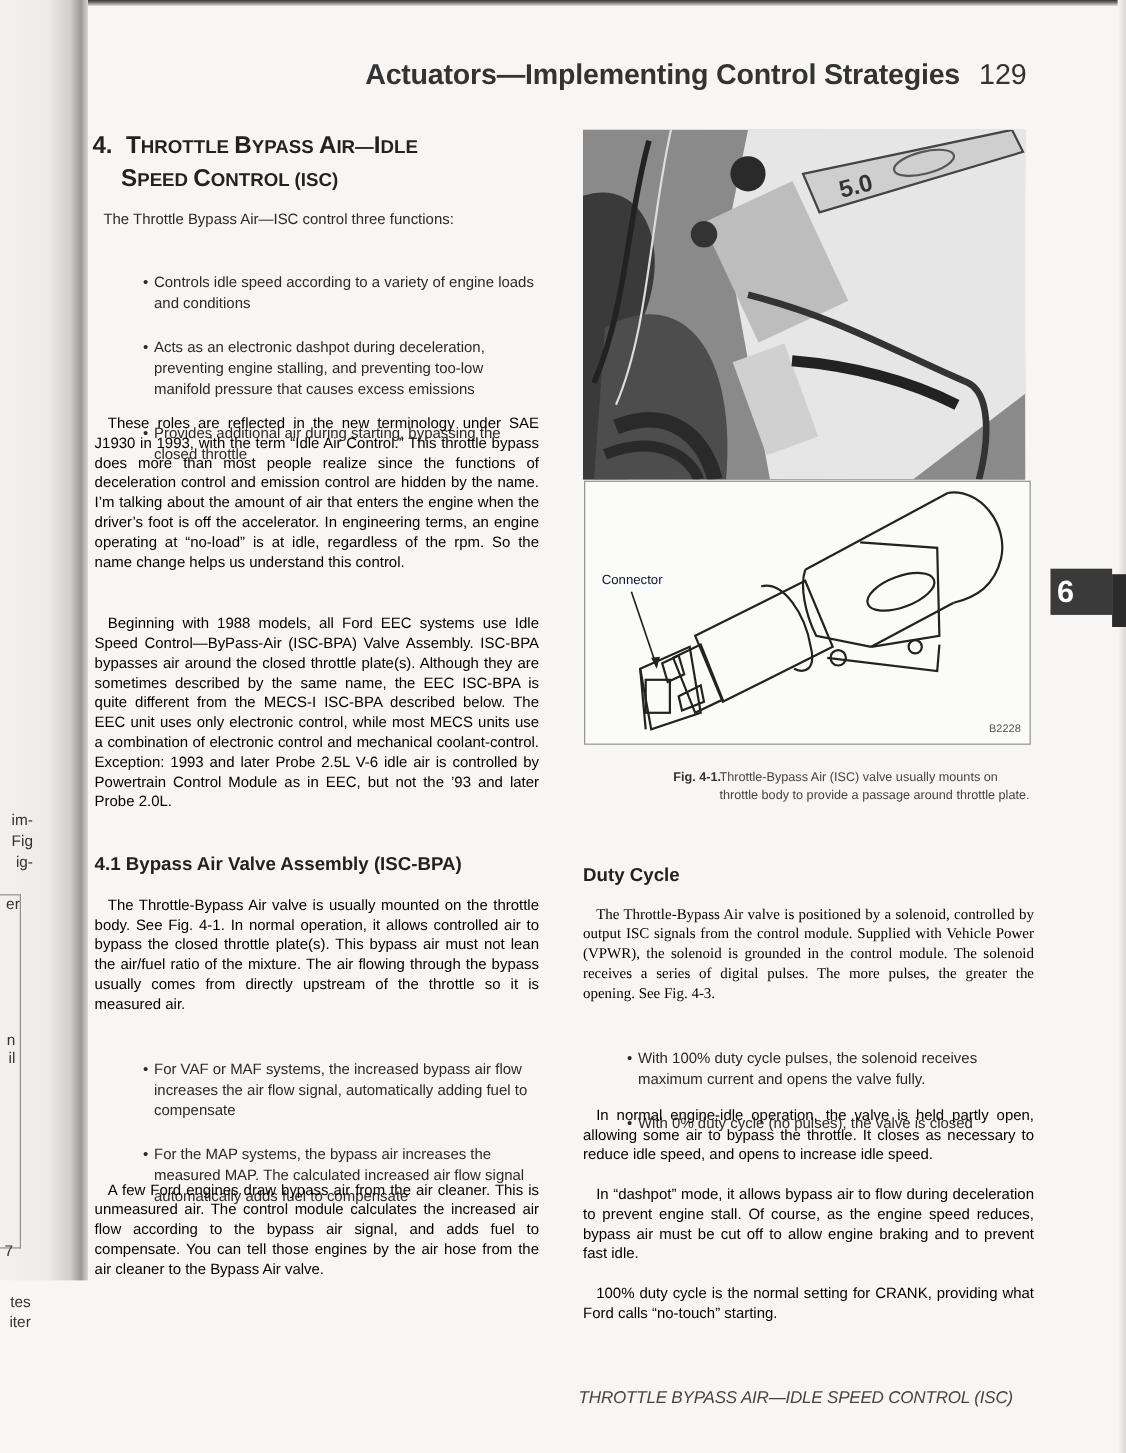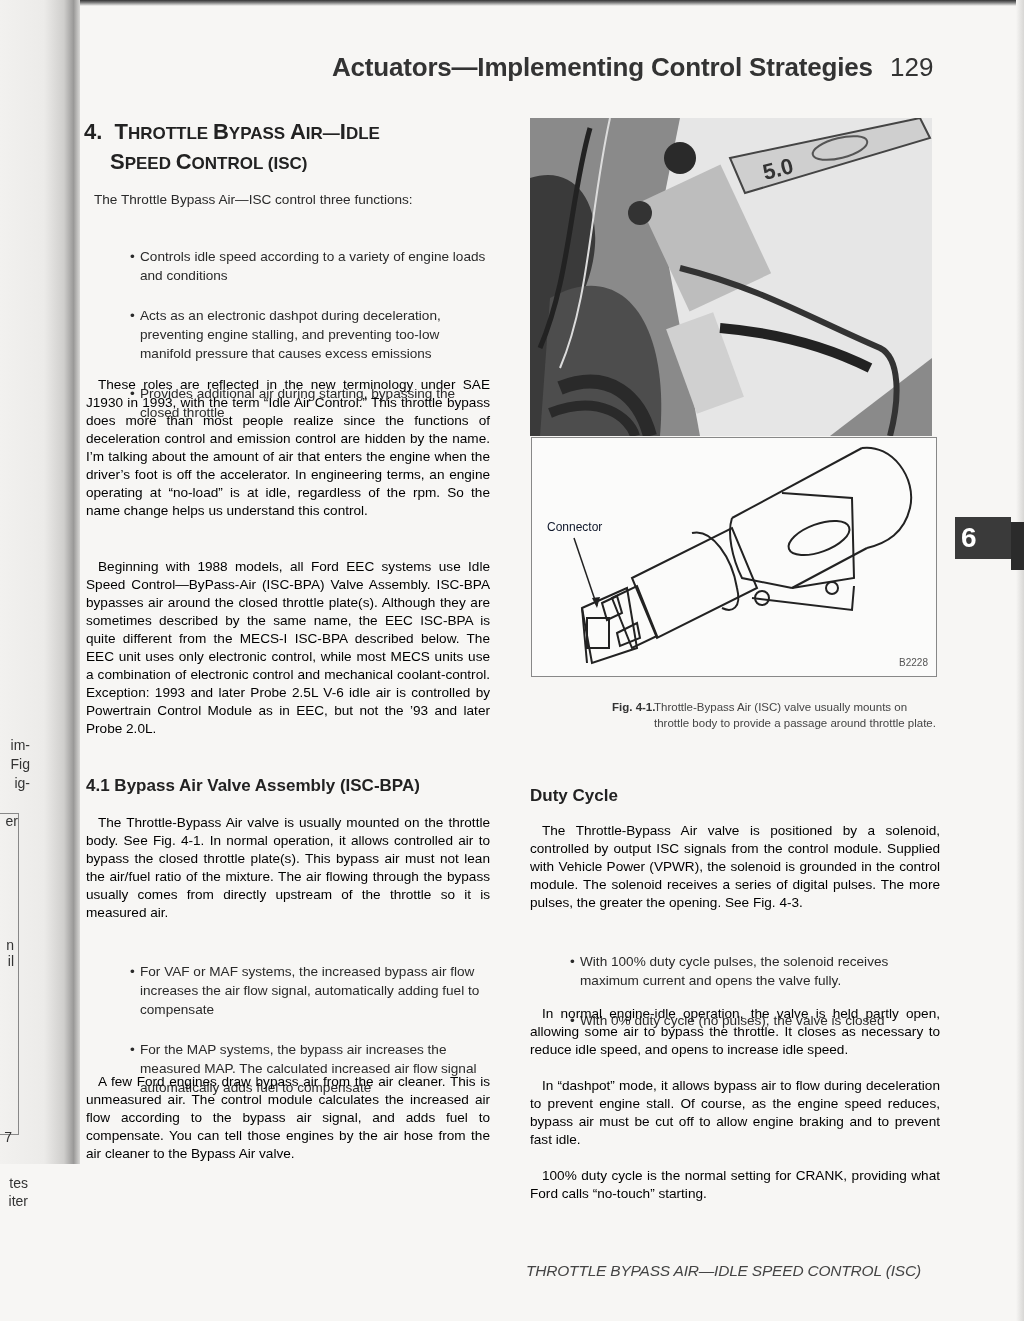--- a/index.html
+++ b/index.html
@@ -208,21 +208,21 @@
   <span class="text">Throttle-Bypass Air (ISC) valve usually mounts on throttle body to provide a passage around throttle plate.</span>
 </div>
 
 <div class="tab6">6</div>
 <div class="tab6-ext"></div>
 
 <div class="col-right" style="top:786px;">
   <h3 class="subhead">Duty Cycle</h3>
 </div>
 
-<div class="col-right" style="top:822px;">
+<div class="col-right" style="top:822px;font-family:Liberation Serif, serif;">
   <p class="body">The Throttle-Bypass Air valve is positioned by a solenoid, controlled by output ISC signals from the control module. Supplied with Vehicle Power (VPWR), the solenoid is grounded in the control module. The solenoid receives a series of digital pulses. The more pulses, the greater the opening. See Fig. 4-3.</p>
 </div>
 
 <div class="col-right" style="top:931px;">
   <ul class="bullets" style="padding-left:40px;">
     <li>With 100% duty cycle pulses, the solenoid receives maximum current and opens the valve fully.</li>
     <li>With 0% duty cycle (no pulses), the valve is closed</li>
   </ul>
 </div>
 

